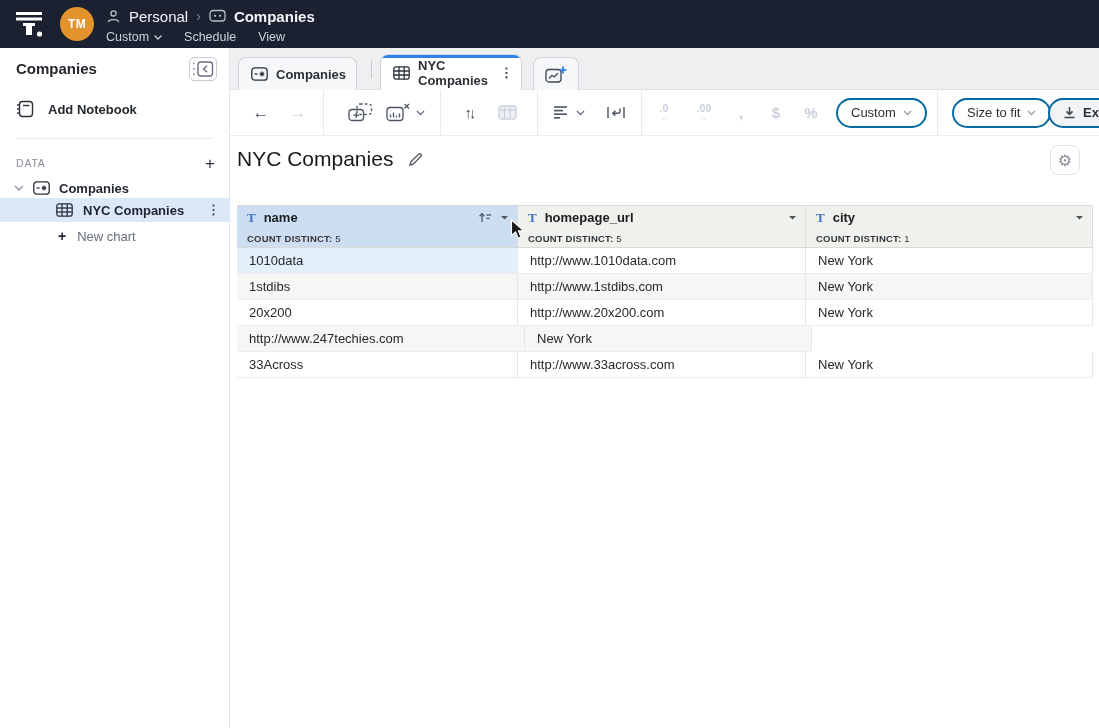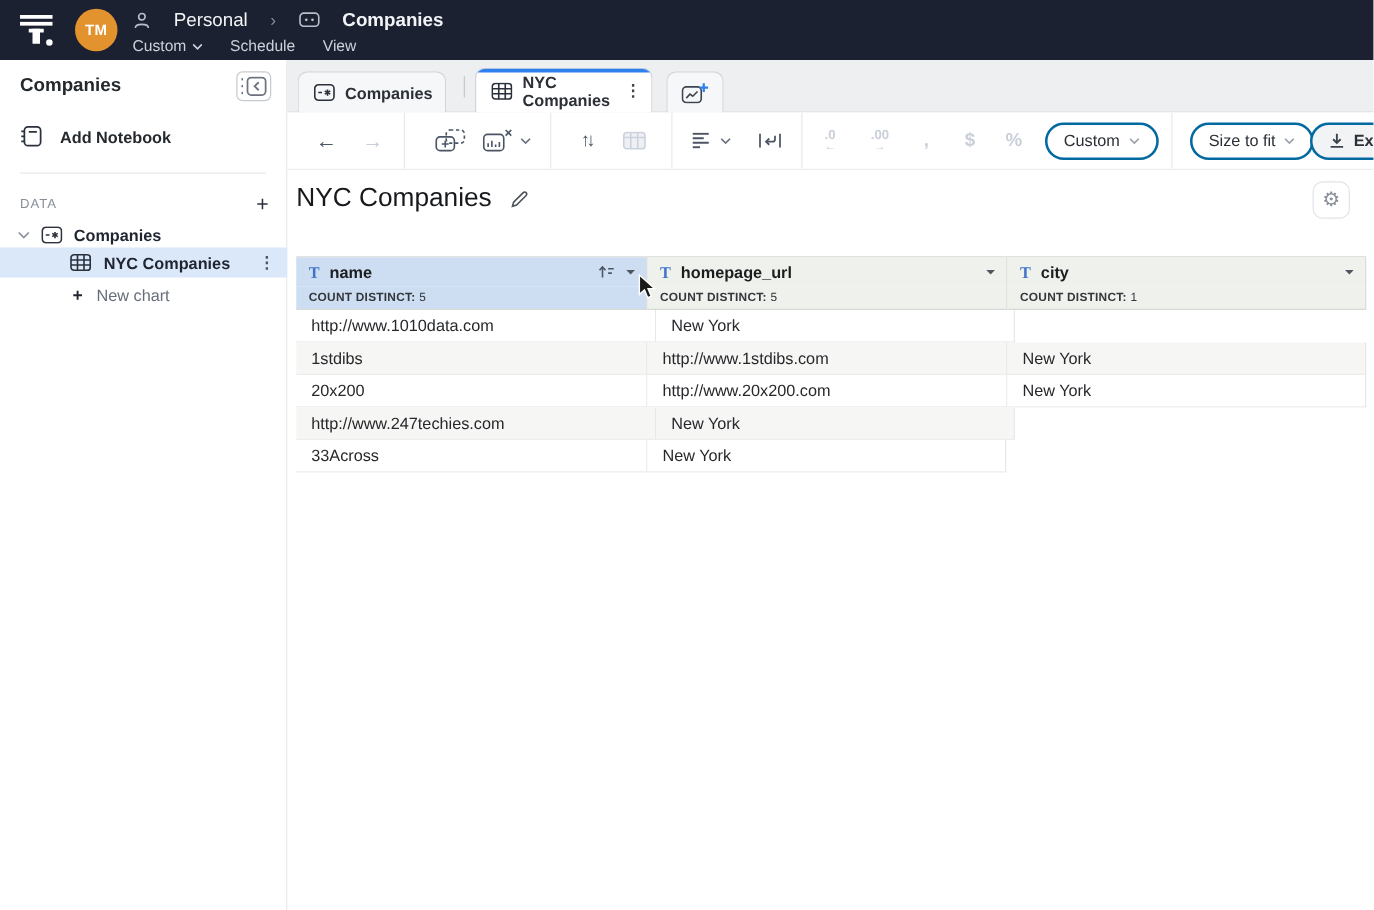--- a/index.html
+++ b/index.html
@@ -10,21 +10,21 @@
   }
   svg { display:block; }
 
   
   .top-header { position:absolute; left:0; top:0; width:1099px; height:48px; background:#1b2130; }
   .logo { position:absolute; left:15px; top:9px; }
   .avatar { position:absolute; left:60px; top:7px; width:34px; height:34px; border-radius:50%;
             background:#e2932e; color:#fff; font-size:12px; font-weight:bold;
             display:flex; align-items:center; justify-content:center; letter-spacing:.3px; }
   .crumb-wrap { position:absolute; left:106px; top:5px; }
-  .crumb-row { display:flex; align-items:center; gap:18px; height:22px; color:#f2f4f7; font-size:15px; }
+  .crumb-row { display:flex; align-items:center; gap:8px; height:22px; color:#f2f4f7; font-size:15px; }
   .crumb-sep { color:#868d99; font-size:14px; }
   .menu-row { display:flex; align-items:center; gap:22px; height:18px; margin-top:1px;
               color:#ccd2db; font-size:12.5px; }
   .menu-item { display:flex; align-items:center; gap:5px; cursor:default; }
 
   
   .sidebar { position:absolute; left:0; top:48px; width:230px; height:680px; background:#fff;
              border-right:1px solid #e3e5e7; }
   .sb-title { position:absolute; left:16px; top:12px; font-size:15px; font-weight:600; color:#24292e; }
   .collapse-btn { position:absolute; right:12px; top:9px; width:28px; height:24px; border:1px solid #c7ccd1;
@@ -454,39 +454,41 @@
           <b>COUNT DISTINCT:</b>
             <span>5</span>
           </div>
         <div class="g-cell c2 stat">
           <b>COUNT DISTINCT:</b>
             <span>1</span>
           </div>
       </div>
 
       <div class="g-row">
+        <div class="g-cell c0 body-cell name-hl">1010data</div>
         <div class="g-cell c1 body-cell">http://www.1010data.com</div>
         <div class="g-cell c2 body-cell">New York</div>
       </div>
       <div class="g-row r-alt">
         <div class="g-cell c0 body-cell">1stdibs</div>
         <div class="g-cell c1 body-cell">http://www.1stdibs.com</div>
         <div class="g-cell c2 body-cell">New York</div>
       </div>
       <div class="g-row">
         <div class="g-cell c0 body-cell">20x200</div>
         <div class="g-cell c1 body-cell">http://www.20x200.com</div>
         <div class="g-cell c2 body-cell">New York</div>
       </div>
       <div class="g-row r-alt">
         <div class="g-cell c1 body-cell">http://www.247techies.com</div>
         <div class="g-cell c2 body-cell">New York</div>
       </div>
       <div class="g-row">
         <div class="g-cell c0 body-cell">33Across</div>
+        <div class="g-cell c1 body-cell">http://www.33across.com</div>
         <div class="g-cell c2 body-cell">New York</div>
       </div>
     </div>
   </div>
 
   <div class="cursor">
     <svg width="16" height="22" viewBox="0 0 16 22">
       <path d="M1.5 1 L1.5 16.5 L5.6 12.9 L8.2 19.2 L11 18 L8.4 11.9 L13.8 11.9 Z" fill="#1a1a1a" stroke="#fff" stroke-width="1.1"></path>
     </svg>
   </div>

